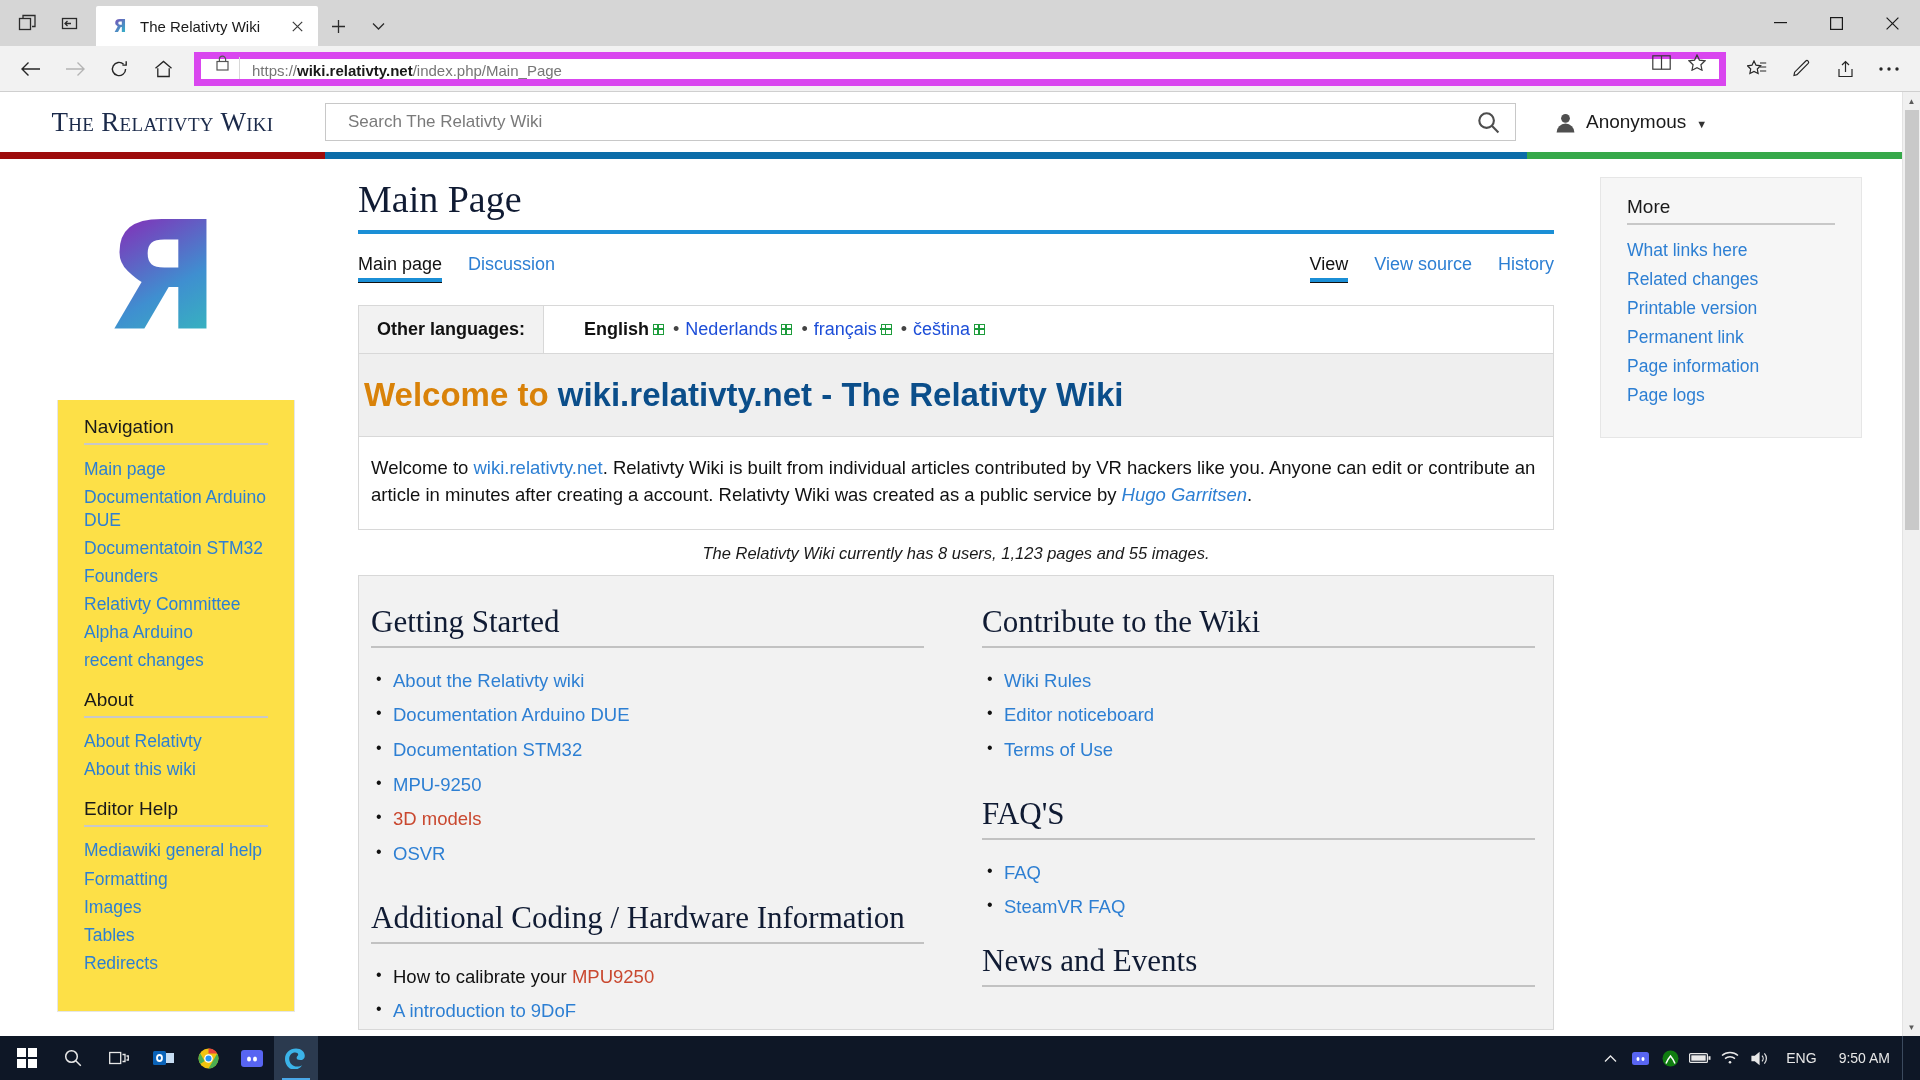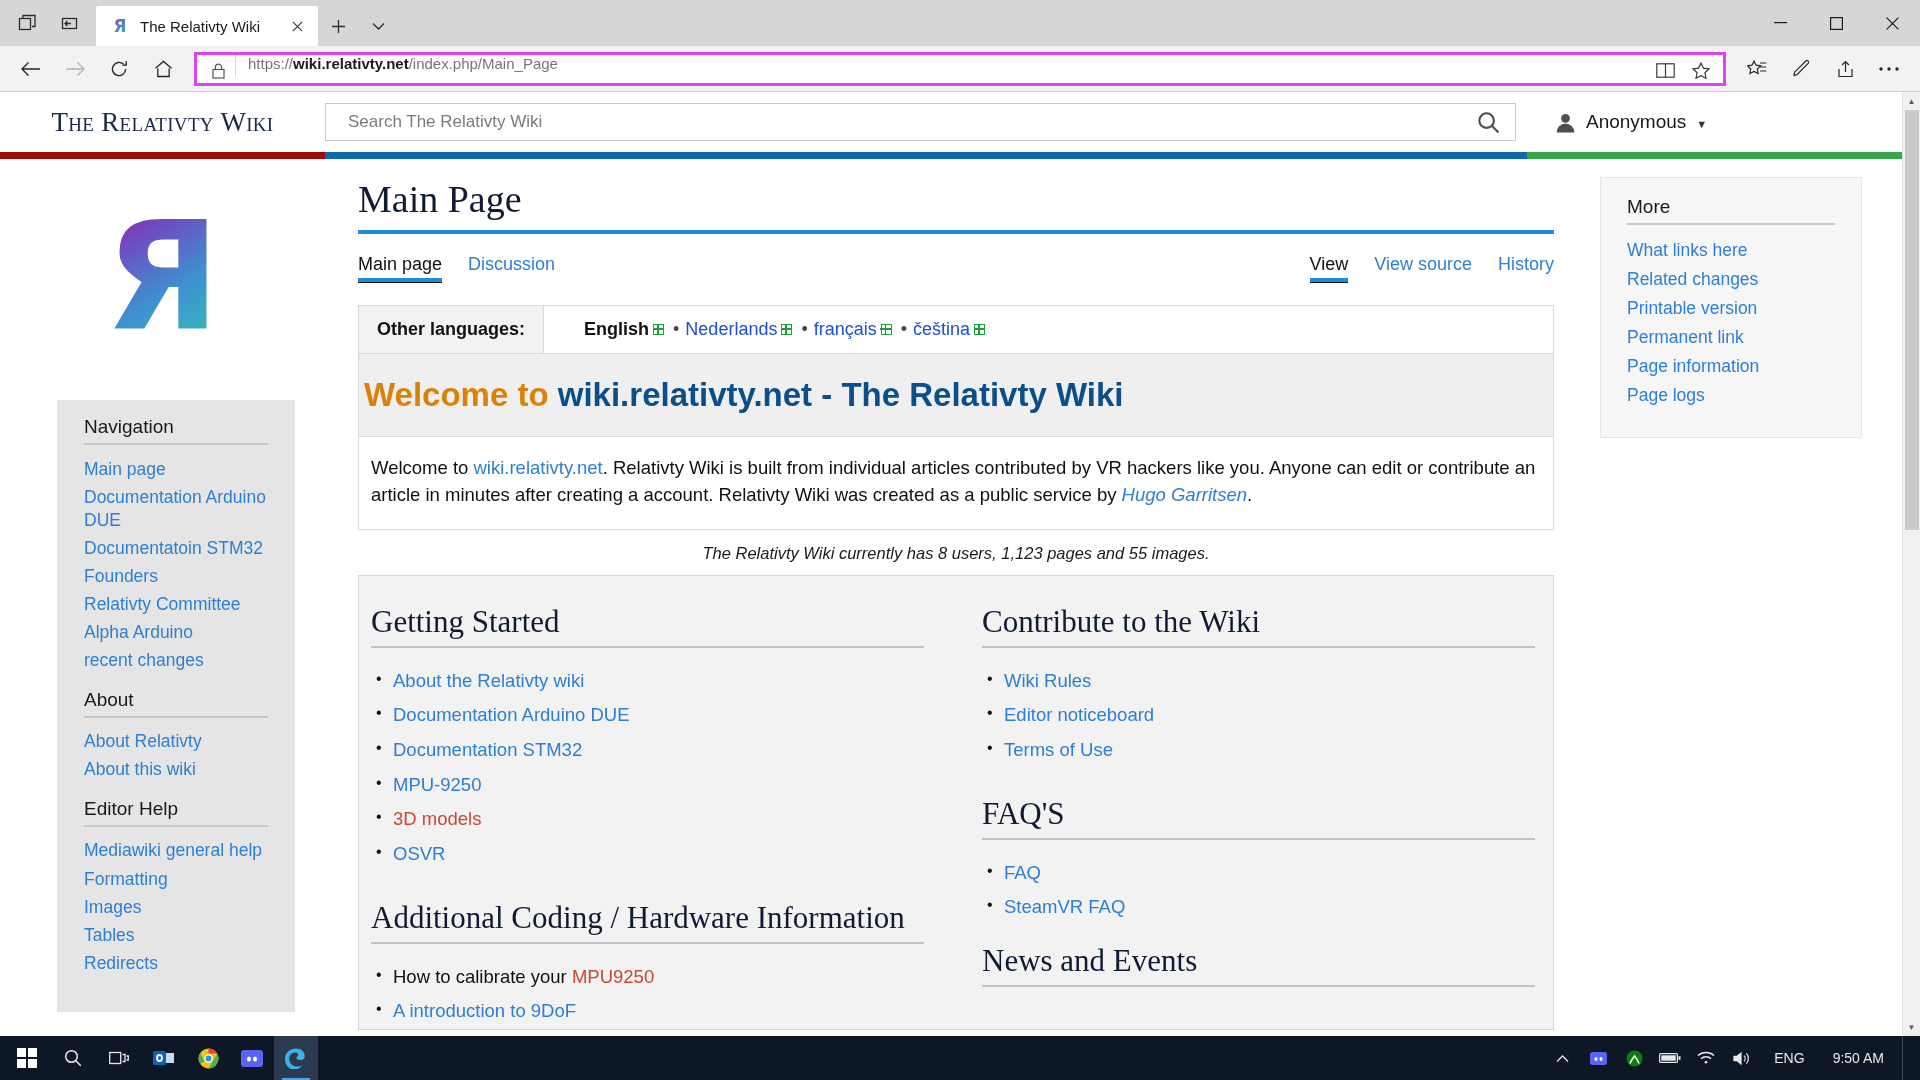--- a/index.html
+++ b/index.html
@@ -91,22 +91,22 @@
   .nav-btn {
     width: 42px; height: 38px;
     display: flex; align-items: center; justify-content: center;
     color: #262626;
   }
   .nav-btn.disabled { color: #b4b4b4; }
   .urlbar {
     flex: 1;
     height: 34px;
     background: #ffffff;
-    border: 3px solid #d946ef;
-    display: flex; align-items: flex-start;
+    border: 7px solid #d946ef;
+    display: flex; align-items: flex-end;
     margin: 0 8px;
     padding: 0 4px;
   }
   .url-lock {
     width: 34px; height: 32px;
     display: flex; align-items: center; justify-content: center;
     color: #555;
   }
   .url-sep { width: 1px; height: 22px; background: #d8d8d8; }
   .url-text {
@@ -217,21 +217,21 @@
     font-size: 150px;
     font-weight: 700;
     line-height: 1;
     background: linear-gradient(150deg,#8e2fb0 0%,#7b3bbb 18%,#3f8fd0 58%,#33c2b8 100%);
     -webkit-background-clip: text;
     background-clip: text;
     color: transparent;
   }
   .nav-panel {
     margin: 22px 30px 0 57px;
-    background: #e5e5e5;
+    background: #fde047;
     border: 1px solid #e6e6e6;
     border-top: none;
     padding: 16px 0 20px 0;
   }
   .nav-section { padding: 0 26px; margin-bottom: 14px; }
   .nav-section h3 {
     font-size: 19px;
     font-weight: 400;
     color: #1a1a1a;
     padding-bottom: 5px;
@@ -463,21 +463,21 @@
     position: relative;
   }
   .tbk-app.active { background: #2b3a4f; }
   .tbk-app.active::after {
     content: ""; position: absolute; bottom: 0; left: 8px; right: 8px;
     height: 2px; background: #4aa8e8;
   }
   .tray {
     margin-left: auto;
     display: flex; align-items: center;
-    gap: 8px;
+    gap: 2px;
     padding-right: 4px;
     font-size: 13px;
   }
   .tray-ico {
     width: 28px; height: 44px;
     display: flex; align-items: center; justify-content: center;
   }
   .tray-lang { padding: 0 10px; font-size: 14px; }
   .tray-clock {
     padding: 0 10px;

